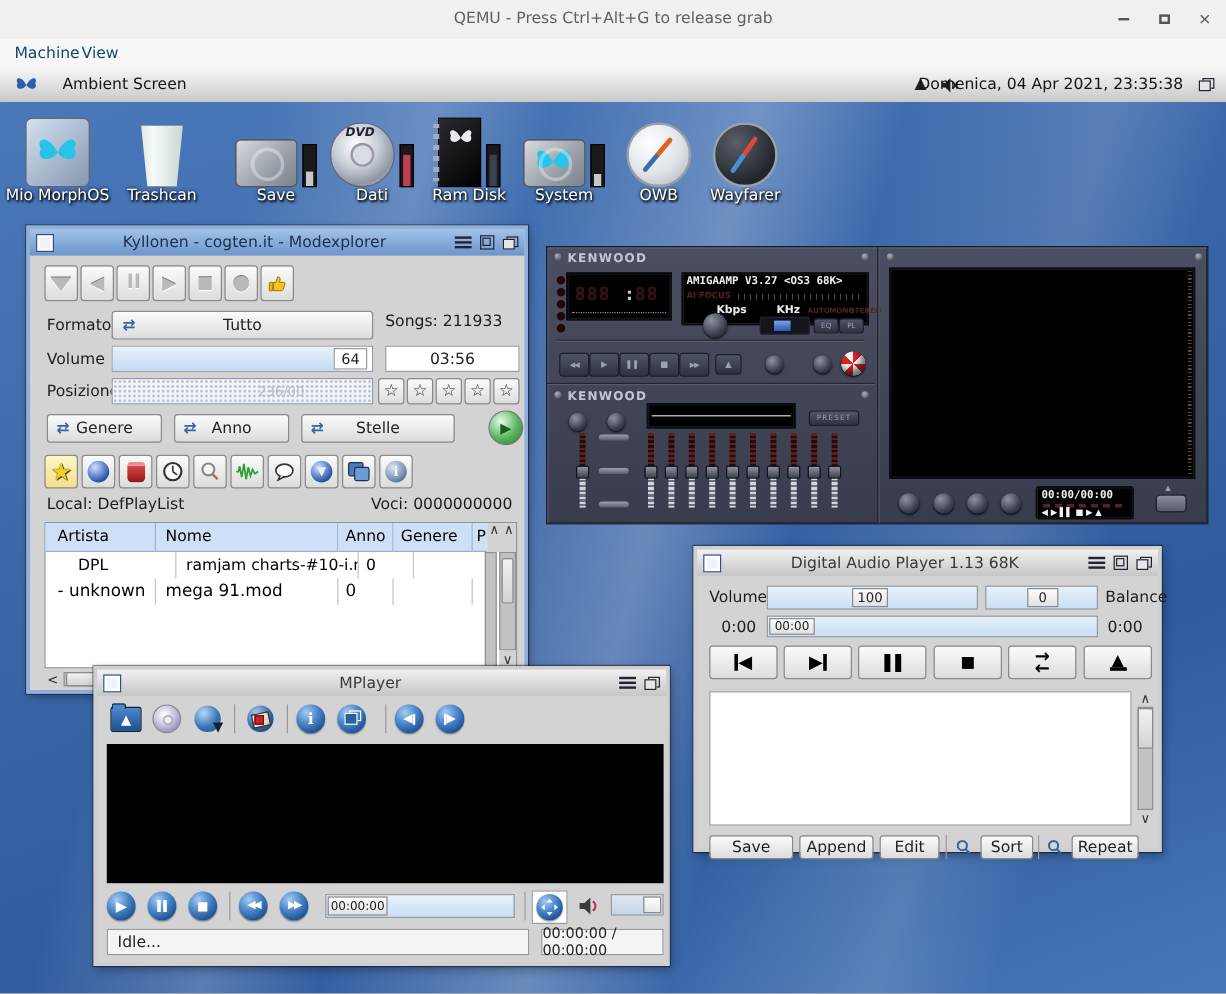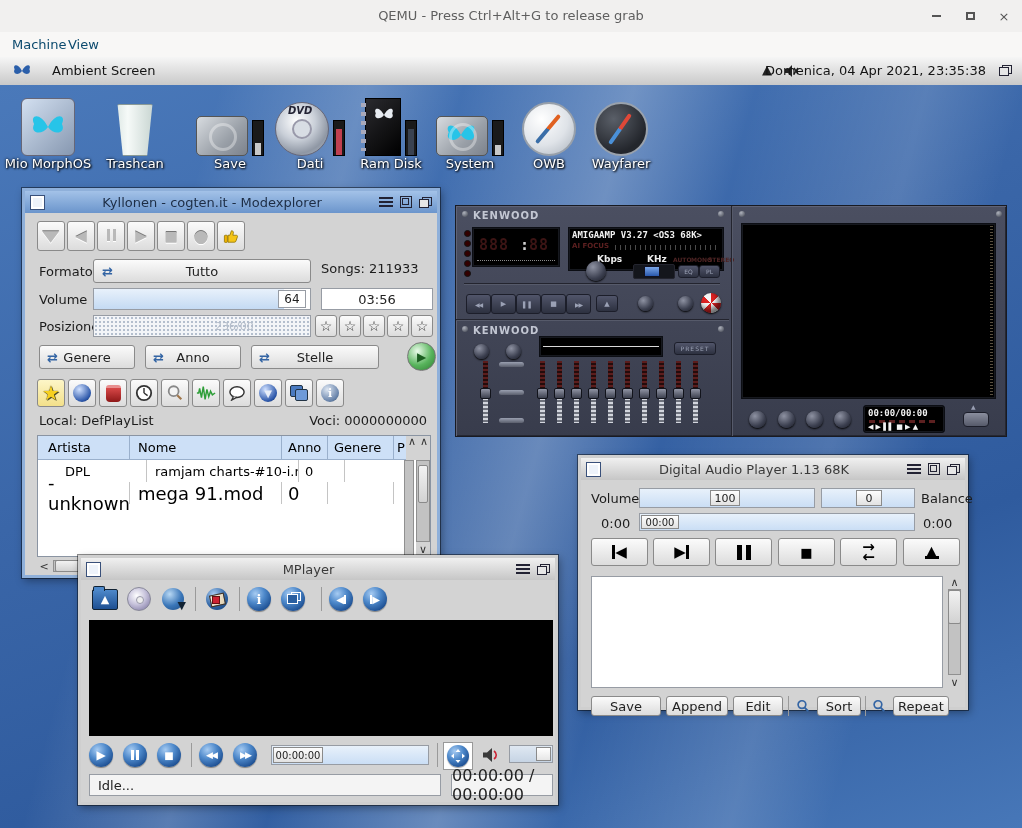--- a/index.html
+++ b/index.html
@@ -360,21 +360,21 @@
           </span>
         </div>
 
         <div style="position:absolute;left:0;top:24px;width:368px;bottom:0;">
           <div style="position:absolute;left:17px;top:0;width:100%;height:22px;display:flex;font-size:13px;">
             <span style="width:92px;padding-left:10px;box-sizing:border-box;border-right:1px solid #c4c4c4;display:flex;align-items:center;">DPL</span>
             <span style="width:152px;padding-left:8px;box-sizing:border-box;border-right:1px solid #c4c4c4;display:flex;align-items:center;white-space:nowrap;overflow:hidden;">ramjam charts-#10-i.mod</span>
             <span style="width:46px;padding-left:6px;box-sizing:border-box;border-right:1px solid #c4c4c4;display:flex;align-items:center;">0</span>
             <span style="width:66px;padding-left:6px;box-sizing:border-box;border-right:1px solid #c4c4c4;display:flex;align-items:center;"></span>
           </div>
-          <div style="position:absolute;left:0;top:22px;width:100%;height:22px;display:flex;font-size:18px;">
+          <div style="position:absolute;left:0;top:22px;width:100%;height:22px;display:flex;font-size:14px;">
             <span style="width:92px;padding-left:10px;box-sizing:border-box;border-right:1px solid #c4c4c4;display:flex;align-items:center;">- unknown</span>
             <span style="width:152px;padding-left:8px;box-sizing:border-box;border-right:1px solid #c4c4c4;display:flex;align-items:center;white-space:nowrap;overflow:hidden;">mega 91.mod</span>
             <span style="width:46px;padding-left:6px;box-sizing:border-box;border-right:1px solid #c4c4c4;display:flex;align-items:center;">0</span>
             <span style="width:66px;padding-left:6px;box-sizing:border-box;border-right:1px solid #c4c4c4;display:flex;align-items:center;"></span>
           </div>
           <span style="position:absolute;left:368px;top:0;bottom:0;width:0;border-left:1px solid #c4c4c4;"></span>
         </div>
 
         <div class="sb-trough" style="right:16px;top:24px;width:10px;bottom:0;"></div>
         <div class="sb-trough" style="right:0;top:24px;width:14px;bottom:14px;">
@@ -726,17 +726,17 @@
         <svg width="18" height="16" viewBox="0 0 18 16">
             <path d="M1 5.5 h4 l5 -4.5 v14 l-5 -4.5 h-4 z" fill="#3a3a3a"></path>
             <path d="M12 4 c3 2 3 6 0 8" stroke="#c23" stroke-width="1.6" fill="none"></path>
           </svg>
       </div>
       <div class="inset" style="left:428px;top:187px;width:44px;height:18px;background:linear-gradient(#dfe8f2,#c6d4e4);">
         <span style="position:absolute;right:1px;top:1px;bottom:1px;width:13px;background:linear-gradient(#fff,#e6e6e6);border:1px solid #8a8a8a;"></span>
       </div>
 
       <div class="inset" style="left:8px;top:216px;width:352px;height:22px;justify-content:flex-start;padding-left:8px;background:#f4f4f4;">Idle...</div>
-      <div class="inset" style="left:370px;top:216px;width:102px;height:22px;background:#f4f4f4;font-size:16px;">00:00:00 / 00:00:00</div>
+      <div class="inset" style="left:370px;top:216px;width:102px;height:22px;background:#f4f4f4;font-size:12px;">00:00:00 / 00:00:00</div>
     </div>
 
   </div>
 </div>
 
 </body></html>

